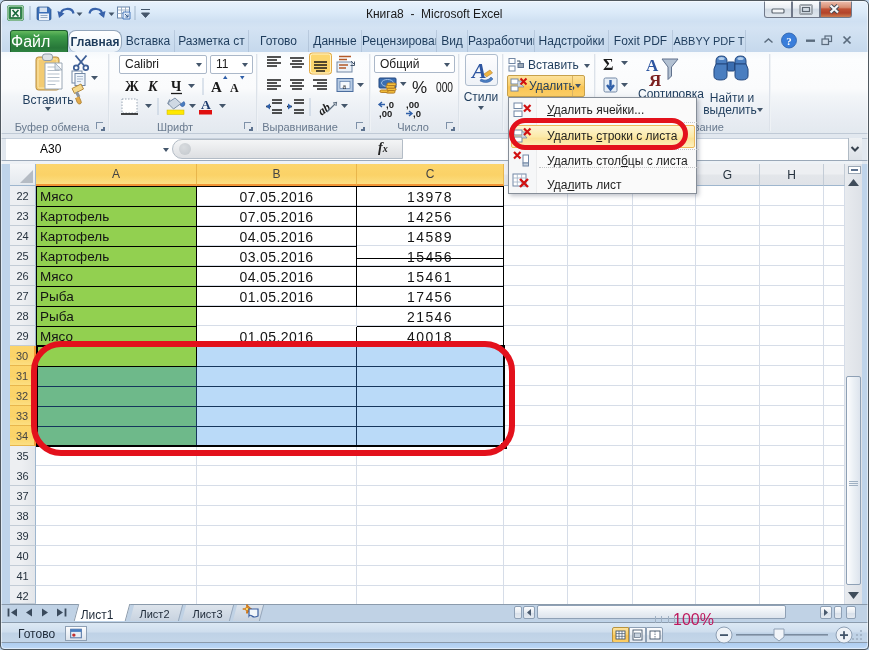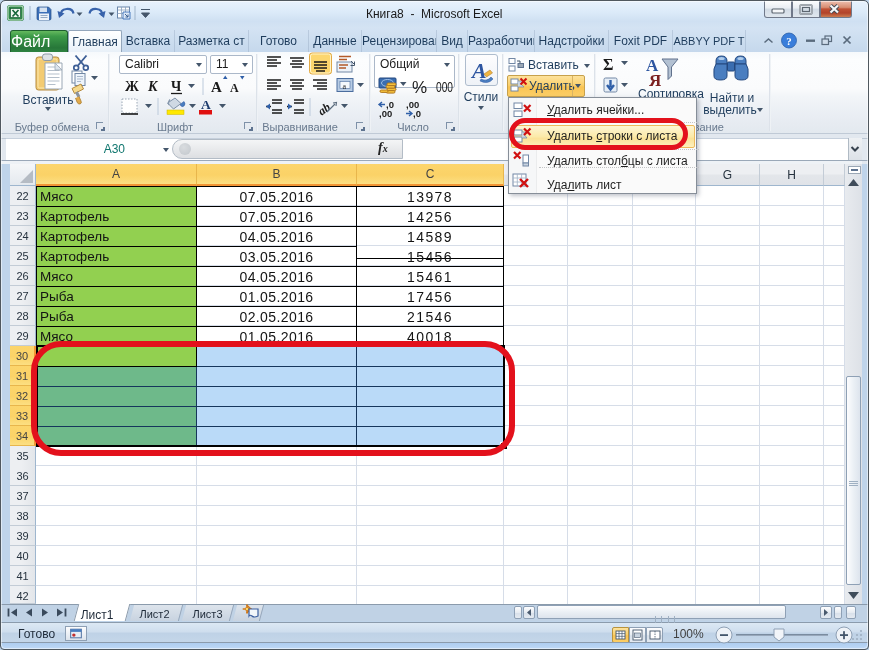--- a/index.html
+++ b/index.html
@@ -45,21 +45,21 @@
 .combo { position:absolute; background:#fff; border:1px solid #abb8c9; border-radius:2px; font-size:12px; color:#1a1a1a; padding:1px 0 0 5px; z-index:1; }
 .da { width:0; height:0; border-left:3px solid transparent; border-right:3px solid transparent; border-top:4px solid #44566b; display:inline-block; position:absolute; }
 .rtext { position:absolute; font-size:12px; color:#1e3c5c; z-index:1; }
 .orangebtn { position:absolute; border:1px solid #c7a14c; border-radius:2px;
   background:linear-gradient(#fde29c 0%, #fbd16e 45%, #fac453 55%, #fbce67 100%); z-index:1; }
 
 #fbar { left:1px; top:134px; width:867px; height:30px; background:#e2e8ef; }
 #fbar-line { left:1px; top:138px; width:867px; height:1px; background:#bcc7d3; }
 #fwhite { left:6px; top:138px; width:842px; height:22px; background:#fff; border-top:1px solid #c6d0dc; }
 #fbar-line2 { left:1px; top:160px; width:867px; height:1px; background:#9aa8b8; }
-#namebox { left:40px; top:142px; width:85px; font-size:12px; color:#0f766e; text-align:right; }
+#namebox { left:40px; top:142px; width:85px; font-size:12px; color:#000000; text-align:left; }
 #fxcap { left:172px; top:139px; width:231px; height:20px; background:linear-gradient(#f4f5f6,#dddfe2); border:1px solid #b3bcc6; border-radius:10px 0 0 10px; }
 #fxdot { left:179px; top:143px; width:12px; height:12px; border-radius:50%; background:radial-gradient(circle at 40% 35%, #d9dcdf, #c2c7cc); }
 #fxsym { left:378px; top:140px; font-family:"Liberation Serif", serif; font-style:italic; font-weight:bold; font-size:14px; color:#222; }
 
 #grid { left:10px; top:164px; width:835px; height:440px; background:#fff; overflow:hidden; z-index:0; }
 #corner { position:absolute; left:0; top:0; width:26px; height:22px;
   background:linear-gradient(#f5f7f9, #e4e9ee); border-right:1px solid #9eb6ce; border-bottom:1px solid #9eb6ce; }
 #corner i { position:absolute; right:2px; bottom:2px; width:0; height:0; border-left:13px solid transparent; border-bottom:13px solid #b5bcc4; }
 .colhdr { position:absolute; top:0; height:22px; text-align:center; font-size:12px; color:#26323e; line-height:22px;
   background:linear-gradient(#edeff2 45%, #e3e6ea 55%, #e0e3e8); border-right:1px solid #c3ccd6; border-bottom:1px solid #9eb6ce; }
@@ -149,21 +149,21 @@
     <rect x="12" y="9" width="12" height="4" rx="1" fill="#f4f6f8" stroke="#5c6670" stroke-width="1.2"></rect>
     <rect x="40" y="5" width="12" height="9" rx="1" fill="none" stroke="#5c6670" stroke-width="1.4"></rect>
     <rect x="42.5" y="7.5" width="7" height="4" fill="none" stroke="#5c6670" stroke-width="1.2"></rect>
     <rect x="40" y="5" width="12" height="9" rx="1" fill="none" stroke="#eef1f4" stroke-width=".6"></rect>
     <path d="M70.5 5.5 l7.5 7 M78 5.5 l-7.5 7" stroke="#454c55" stroke-width="4"></path>
     <path d="M70.5 5.5 l7.5 7 M78 5.5 l-7.5 7" stroke="#f6f8fa" stroke-width="2.2"></path>
   </svg>
 
   <div id="tabrow" class="abs"></div>
   <div id="tab-file" class="abs">Файл</div>
-  <div id="tab-home" class="abs tab" style="font-weight:normal;">Главная</div>
+  <div id="tab-home" class="abs tab" style="font-weight:bold;border-radius:8px;">Главная</div>
   <div class="tab" style="left:122px;width:53px;">Вставка</div>
   <div class="tab" style="left:175px;width:74px;">Разметка ст</div>
   <div class="tab" style="left:249px;width:60px;">Готово</div>
   <div class="tab" style="left:309px;width:53px;">Данные</div>
   <div class="tab" style="left:362px;width:75px;">Рецензирован</div>
   <div class="tab" style="left:437px;width:31px;">Вид</div>
   <div class="tab" style="left:468px;width:67px;">Разработчик</div>
   <div class="tab" style="left:535px;width:74px;">Надстройки</div>
   <div class="tab" style="left:609px;width:64px;">Foxit PDF</div>
   <div class="tab" style="left:673px;width:73px;font-size:11px;">ABBYY PDF T</div>
@@ -206,21 +206,21 @@
   <div class="launcher" style="left:446px;top:122px;">
       <i></i>
       <b></b>
     </div>
 
   <div class="rtext" style="left:18px;top:93px;width:60px;text-align:center;color:#1e3c5c;">Вставить</div>
   <div class="da" style="left:45px;top:107px;"></div>
 
   <div class="combo" style="left:119px;top:55px;width:88px;height:19px;">Calibri<span class="da" style="right:4px;top:7px;"></span></div>
   <div class="combo" style="left:210px;top:55px;width:43px;height:19px;">11<span class="da" style="right:4px;top:7px;"></span></div>
-  <div class="combo" style="left:374px;top:55px;width:81px;height:33px;">Общий<span class="da" style="right:4px;top:7px;"></span></div>
+  <div class="combo" style="left:374px;top:55px;width:81px;height:18px;">Общий<span class="da" style="right:4px;top:7px;"></span></div>
 
   <div class="rtext" style="left:458px;top:90px;width:46px;text-align:center;">Стили</div>
   <div class="da" style="left:478px;top:106px;"></div>
   <div class="abs" style="left:465px;top:54px;width:33px;height:32px;border:1px solid #aebccd;border-radius:3px;background:linear-gradient(#fdfdfe,#eef2f7);z-index:1;"></div>
 
   <div class="rtext" style="left:528px;top:58px;">Вставить</div>
   <div class="da" style="left:584px;top:64px;"></div>
   <div class="orangebtn" style="left:507px;top:75px;width:78px;height:22px;"></div>
   <div class="rtext" style="left:529px;top:79px;color:#1e3c5c;">Удалить</div>
   <div class="abs" style="left:572px;top:76px;width:1px;height:20px;background:#d9b465;z-index:2;"></div>
@@ -448,21 +448,20 @@
     <div class="cell cl" style="left:27px;top:83px;width:160px;height:20px;background:#92d050;">Картофель</div>
     <div class="cell cc" style="left:187px;top:83px;width:160px;height:20px;">03.05.2016</div>
     <div class="cell cc num" style="left:347px;top:83px;width:147px;height:20px;">15456</div>
     <div class="cell cl" style="left:27px;top:103px;width:160px;height:20px;background:#92d050;">Мясо</div>
     <div class="cell cc" style="left:187px;top:103px;width:160px;height:20px;">04.05.2016</div>
     <div class="cell cc num" style="left:347px;top:103px;width:147px;height:20px;">15461</div>
     <div class="cell cl" style="left:27px;top:123px;width:160px;height:20px;background:#92d050;">Рыба</div>
     <div class="cell cc" style="left:187px;top:123px;width:160px;height:20px;">01.05.2016</div>
     <div class="cell cc num" style="left:347px;top:123px;width:147px;height:20px;">17456</div>
     <div class="cell cl" style="left:27px;top:143px;width:160px;height:20px;background:#92d050;">Рыба</div>
-    <div class="cell cc" style="left:187px;top:143px;width:160px;height:20px;">02.05.2016</div>
     <div class="cell cc num" style="left:347px;top:143px;width:147px;height:20px;">21546</div>
     <div class="cell cl" style="left:27px;top:163px;width:160px;height:20px;background:#92d050;">Мясо</div>
     <div class="cell cc" style="left:187px;top:163px;width:160px;height:20px;">01.05.2016</div>
     <div class="cell cc num" style="left:347px;top:163px;width:147px;height:20px;">40018</div>
     <div class="cell" style="left:27px;top:183px;width:160px;height:20px;background:#92d050;"></div>
     <div class="cell selb" style="left:187px;top:183px;width:160px;height:20px;background:#badaf8;"></div>
     <div class="cell selb" style="left:347px;top:183px;width:147px;height:20px;background:#badaf8;"></div>
     <div class="cell selb" style="left:27px;top:203px;width:160px;height:20px;background:#6eb98a;"></div>
     <div class="cell selb" style="left:187px;top:203px;width:160px;height:20px;background:#badaf8;"></div>
     <div class="cell selb" style="left:347px;top:203px;width:147px;height:20px;background:#badaf8;"></div>
@@ -601,21 +600,21 @@
   <div class="viewbtn abs" style="left:629px;"></div>
   <div class="viewbtn abs" style="left:646px;border-radius:0 2px 2px 0;"></div>
   <svg class="abs" width="54" height="16" style="left:612px;top:627px;z-index:2;" viewBox="0 0 54 16">
     <rect x="4" y="4" width="9" height="8" fill="#fff" stroke="#44566b" stroke-width=".9"></rect>
     <path d="M4 6.6 h9 M4 9.3 h9 M7 4 v8 M10 4 v8" stroke="#44566b" stroke-width=".7"></path>
     <rect x="21" y="3" width="9" height="10" fill="#fff" stroke="#44566b" stroke-width=".9"></rect>
     <rect x="22.5" y="6" width="6" height="4.5" fill="#c9d4e0" stroke="#44566b" stroke-width=".6"></rect>
     <rect x="38" y="4" width="10" height="8" fill="#fff" stroke="#44566b" stroke-width=".9"></rect>
     <path d="M43 4 v8" stroke="#44566b" stroke-width=".8" stroke-dasharray="1.5,1"></path>
   </svg>
-  <div class="abs" style="left:673px;top:627px;font-size:12px;color:#404040;z-index:2;">100%</div>
+  <div class="abs" style="left:673px;top:611px;font-size:16px;color:#be185d;z-index:2;">100%</div>
   <svg class="abs" width="150" height="18" style="left:706px;top:626px;z-index:2;" viewBox="0 0 150 18">
     <circle cx="18" cy="9" r="8" fill="#eef2f7" stroke="#8ea0b5"></circle>
     <rect x="14" y="8.2" width="8" height="1.8" fill="#44566b"></rect>
     <rect x="30" y="8" width="92" height="2" fill="#98a8bb"></rect>
     <rect x="30" y="8" width="92" height="1" fill="#7a8ca0"></rect>
     <path d="M68 3 h10 v8 l-5 4 l-5 -4 z" fill="#f2f5f9" stroke="#8ea0b5"></path>
     <circle cx="138" cy="9" r="8" fill="#eef2f7" stroke="#8ea0b5"></circle>
     <rect x="134" y="8.2" width="8" height="1.8" fill="#44566b"></rect>
     <rect x="137.1" y="5.2" width="1.8" height="8" fill="#44566b"></rect>
   </svg>

